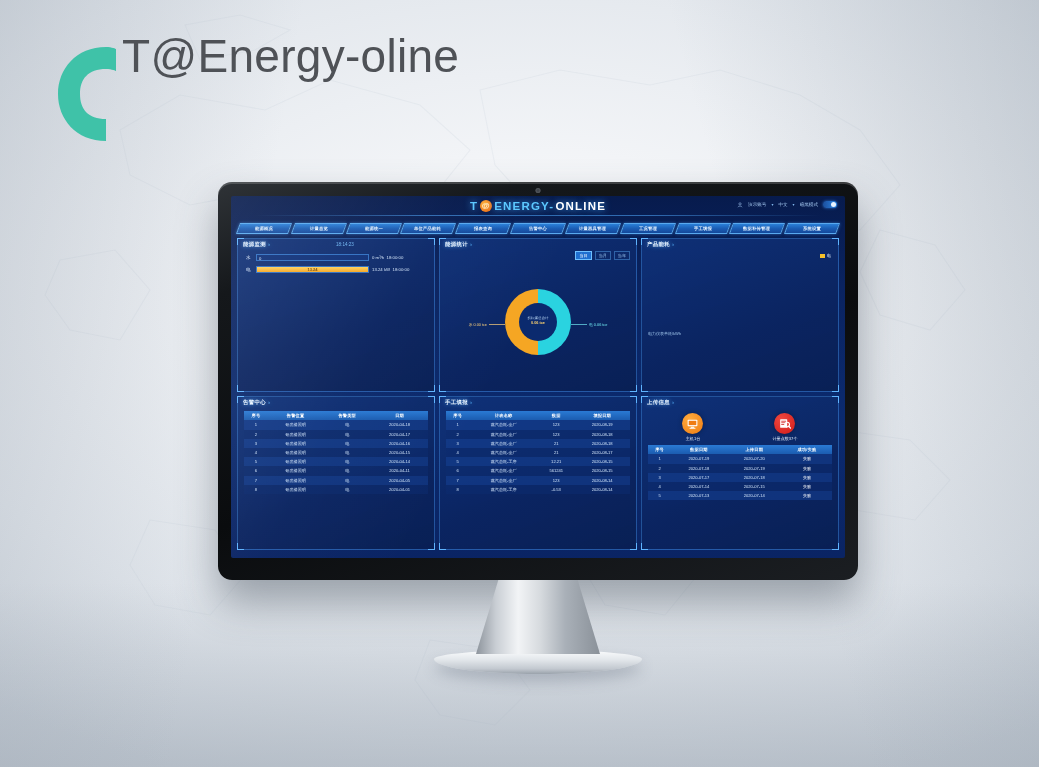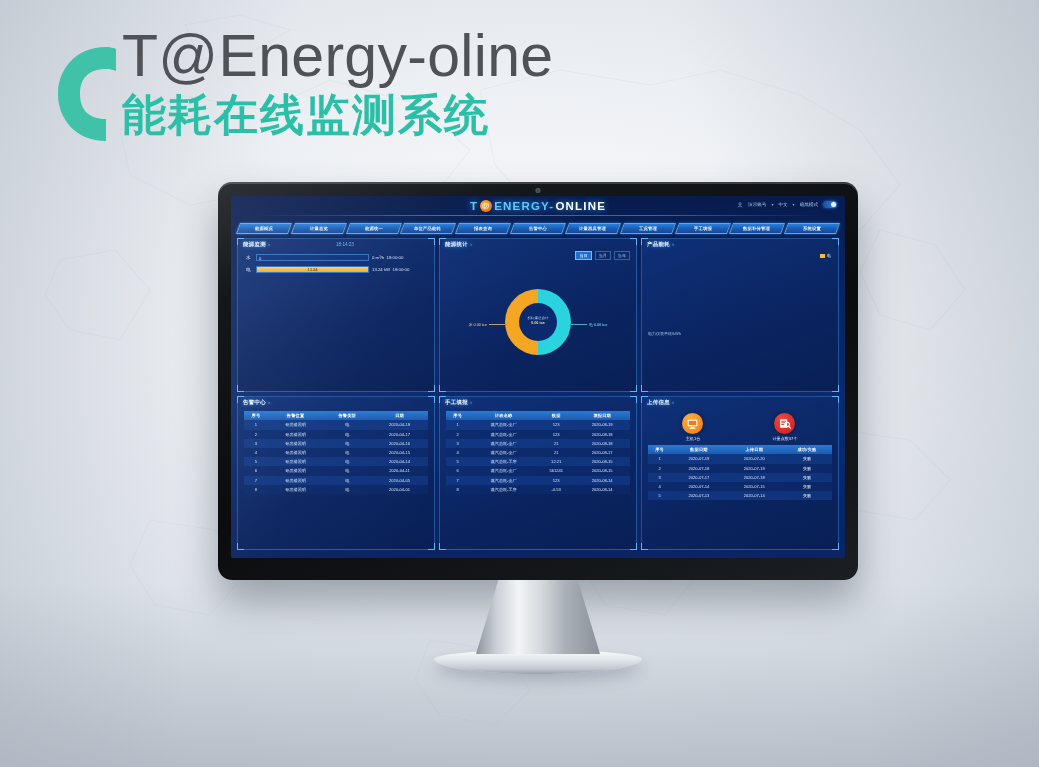--- a/index.html
+++ b/index.html
@@ -23,21 +23,21 @@
       linear-gradient(0deg, rgba(130,142,156,.34) 0%, rgba(255,255,255,0) 24%);
   }
 
   
   .brand { position:absolute; left:50px; top:25px; z-index:8; }
   .brand-mark {
     position:absolute; left:4px; top:16px; width:66px; height:106px;
   }
   .brand-text { margin-left:72px; }
   .brand-en {
-    font-size:59px; color:#4f5257; letter-spacing:.3px;
+    font-size:46px; color:#4f5257; letter-spacing:.3px;
     line-height:62px; font-weight:400; white-space:nowrap;
   }
   .brand-cn {
     font-size:44px; color:#2bbfa8; font-weight:700;
     letter-spacing:2px; line-height:56px; white-space:nowrap;
   }
 
   
   .monitor { position:absolute; left:218px; top:182px; z-index:6; }
   .bezel {
@@ -266,21 +266,20 @@
 
 <div class="brand">
   <div class="brand-mark">
     <svg viewBox="0 0 66 106" width="66" height="106">
       <path d="M52 6 C22 6 4 28 4 53 C4 78 22 100 52 100 L52 78 C34 78 26 68 26 53 C26 38 34 28 52 28 Z" fill="#3fc2a8"></path>
       <path d="M52 6 L52 28 C58 28 62 30 62 30 L62 8 C62 8 58 6 52 6 Z" fill="#3fc2a8"></path>
     </svg>
   </div>
   <div class="brand-text">
     <div class="brand-en">T@Energy-oline</div>
-    <div class="brand-cn">能耗在线监测系统</div>
   </div>
 </div>
 
 <div class="monitor">
   <div class="bezel">
     <div class="webcam"></div>
     <div class="screen">
 
       <div class="dash">
 

